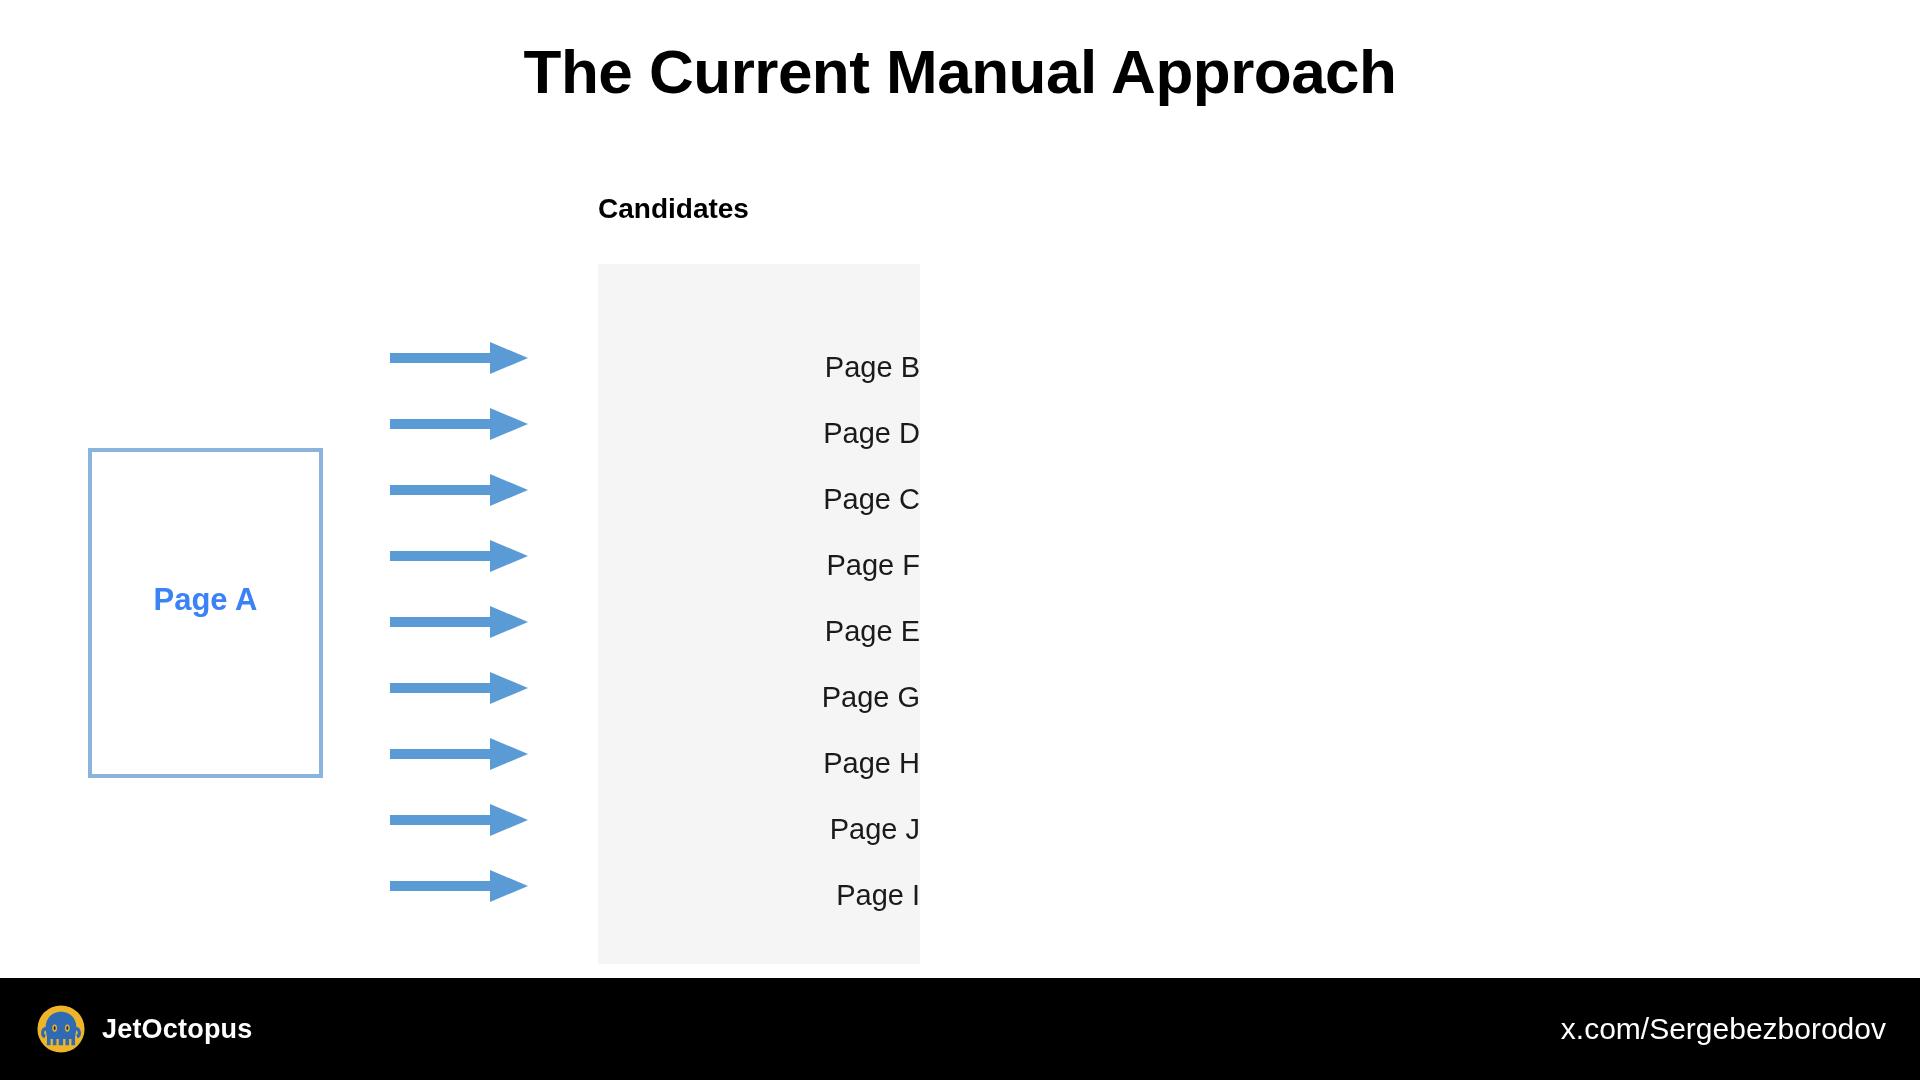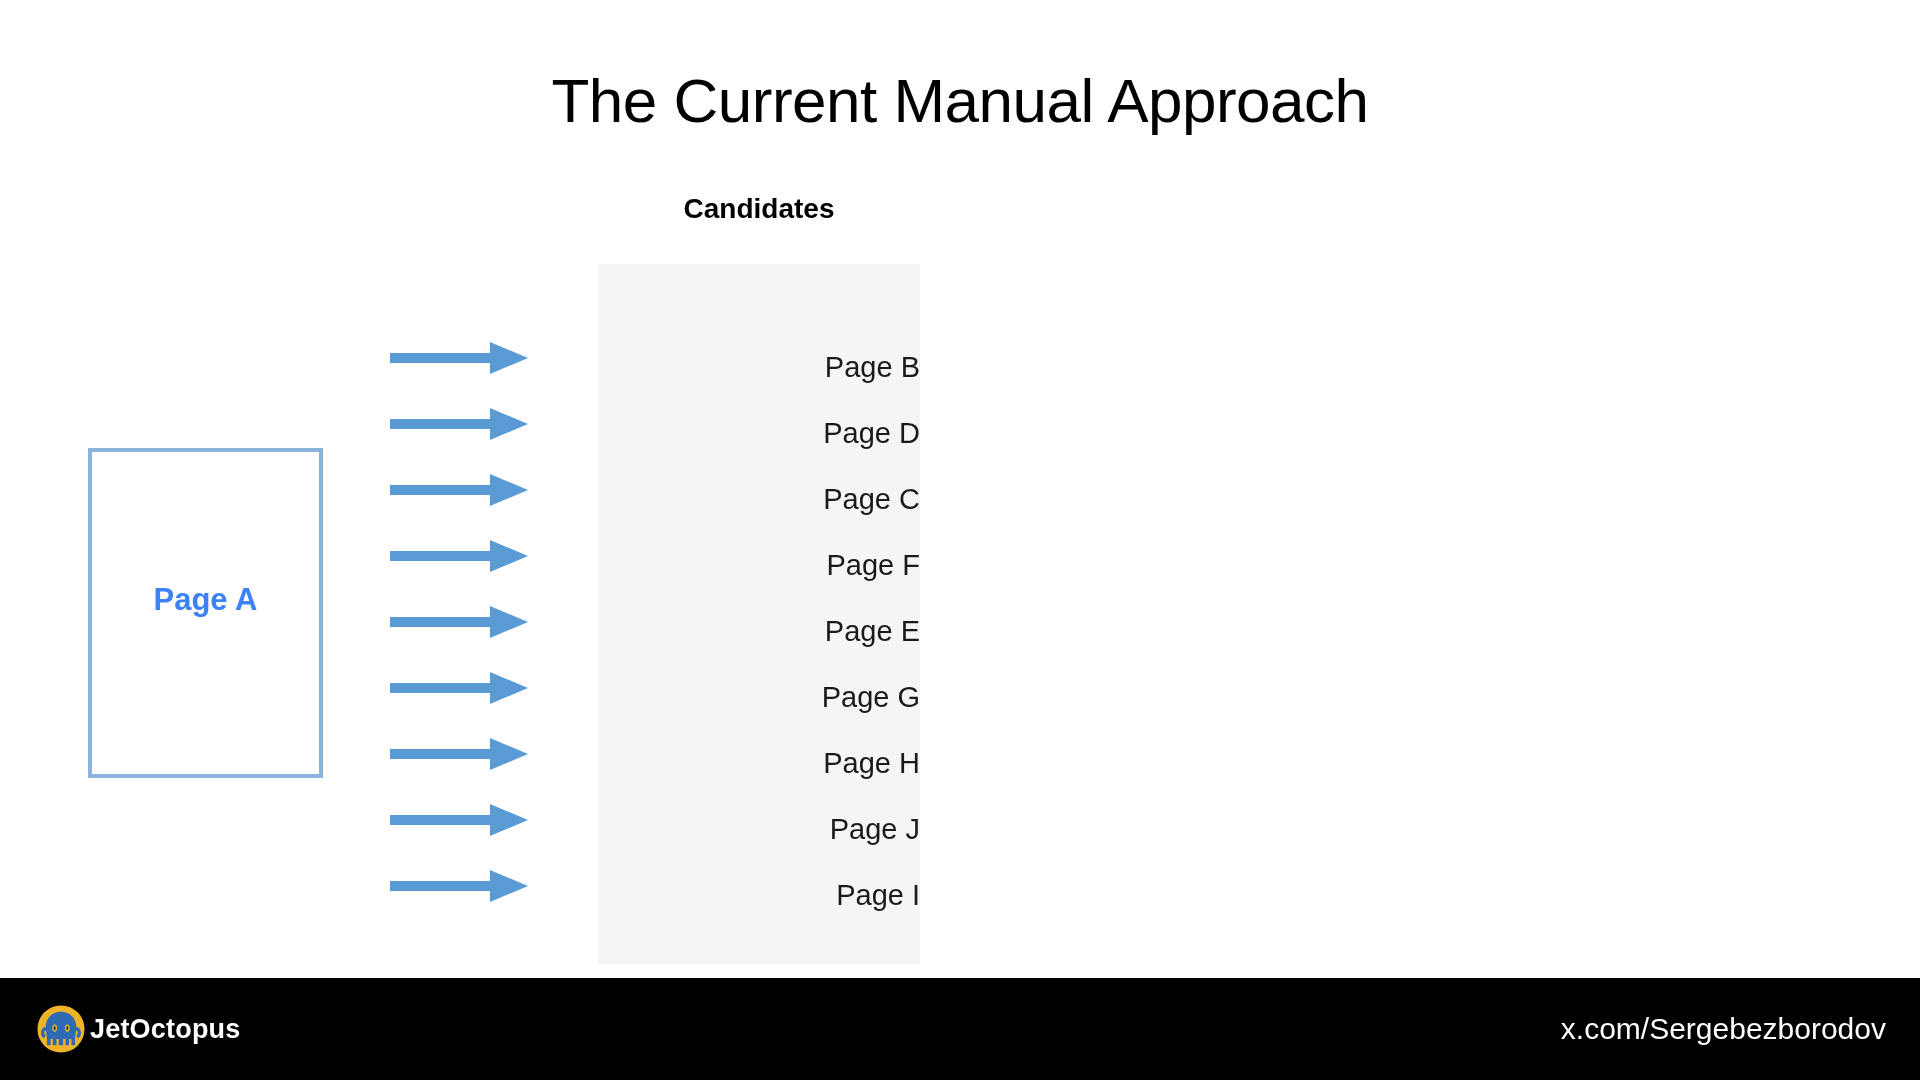--- a/index.html
+++ b/index.html
@@ -15,33 +15,32 @@
     background:#ffffff;
   }
 
   
   .slide-title {
     position:absolute;
     left:0; top:36px;
     width:1920px;
     text-align:center;
     font-size:62px;
-    font-weight:normal;
+    font-weight:bold;
     letter-spacing:-0.5px;
     color:#000000;
     line-height:1.15;
-    margin-top:29px;
   }
 
   
   .candidates-heading {
     position:absolute;
     left:598px; top:193px;
     width:322px;
-    text-align:center;
+    text-align:left;
     font-size:28px;
     font-weight:bold;
     color:#000000;
   }
 
   
   .candidates-panel {
     position:absolute;
     left:598px; top:264px;
     width:322px; height:700px;
@@ -100,21 +99,21 @@
     left:0; top:978px;
     width:1920px; height:102px;
     background:#000000;
   }
   .footer-brand {
     position:absolute;
     left:32px; top:0;
     height:102px;
     display:flex;
     align-items:center;
-    gap:0;
+    gap:12px;
   }
   .footer-logo { width:58px; height:58px; display:block; }
   .footer-brand-name {
     font-size:27px;
     font-weight:bold;
     color:#ffffff;
     letter-spacing:0.2px;
   }
   .footer-handle {
     position:absolute;

